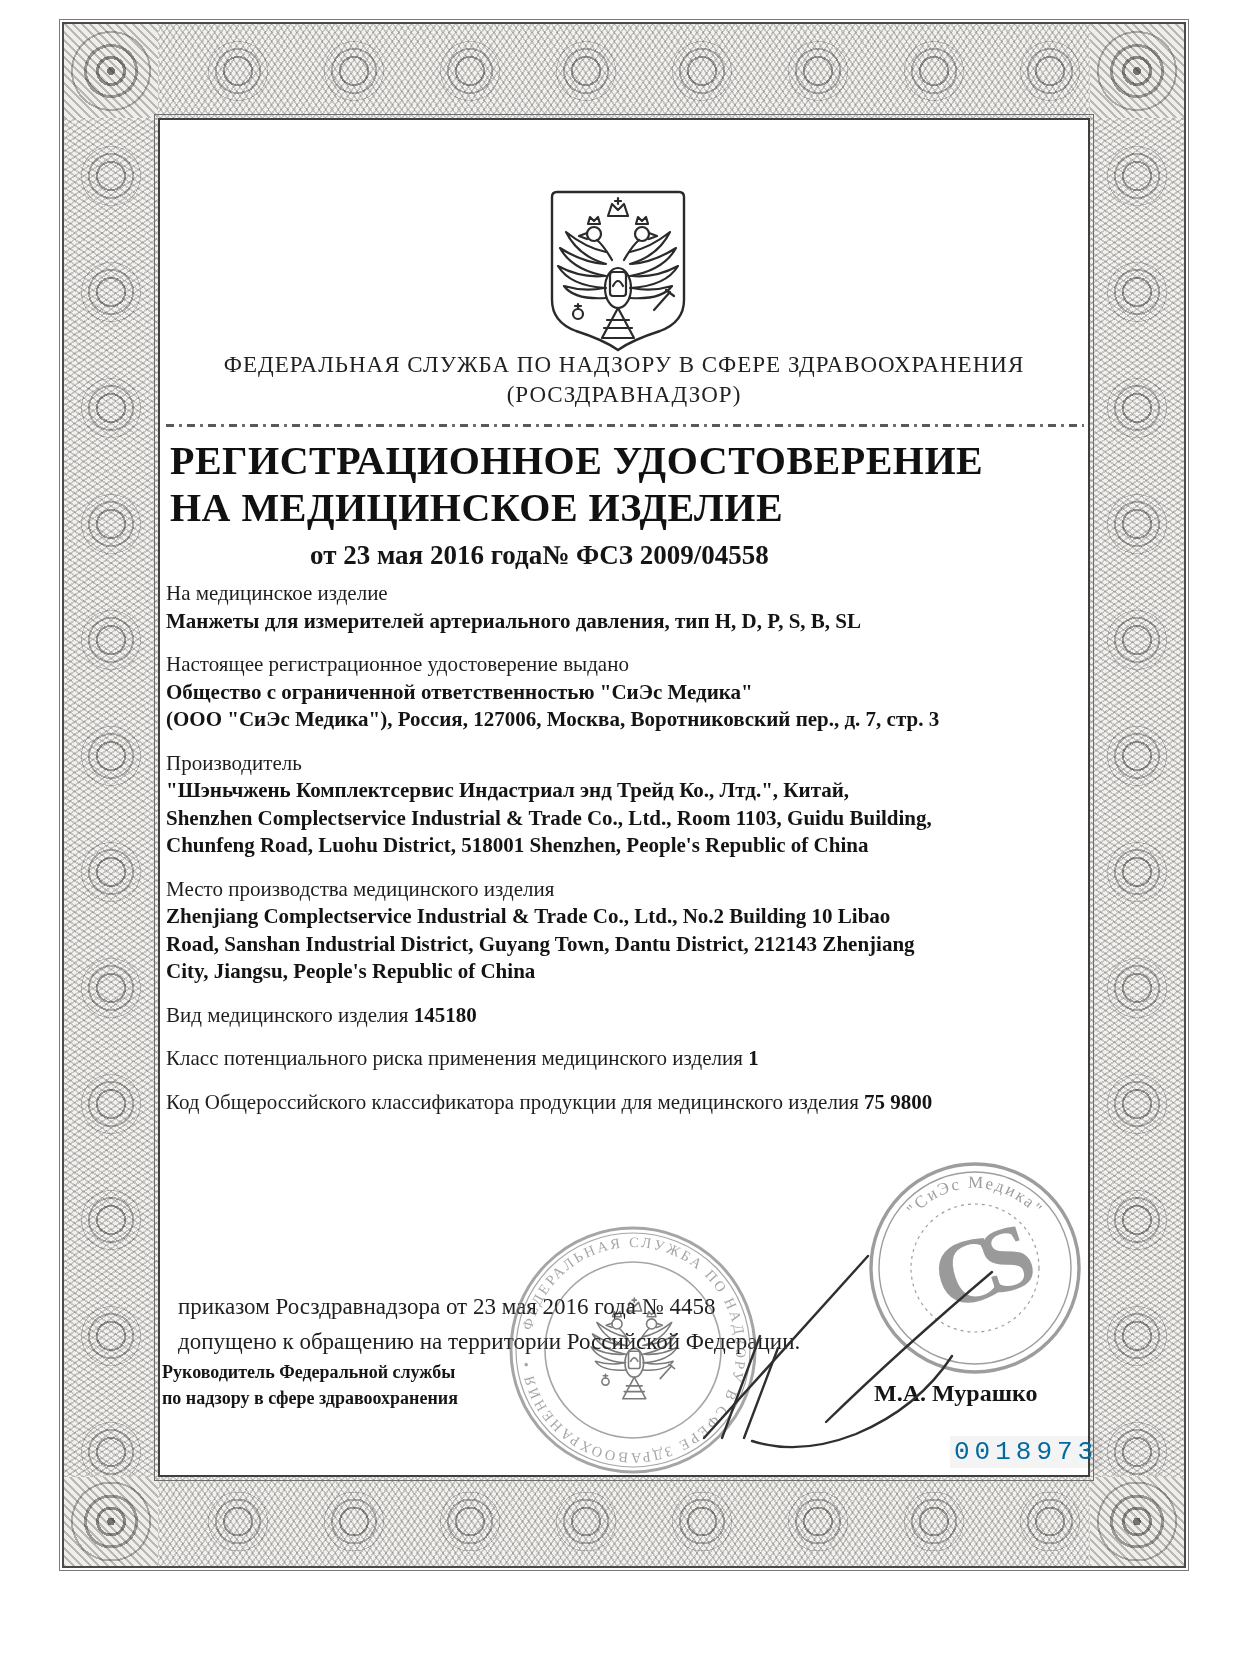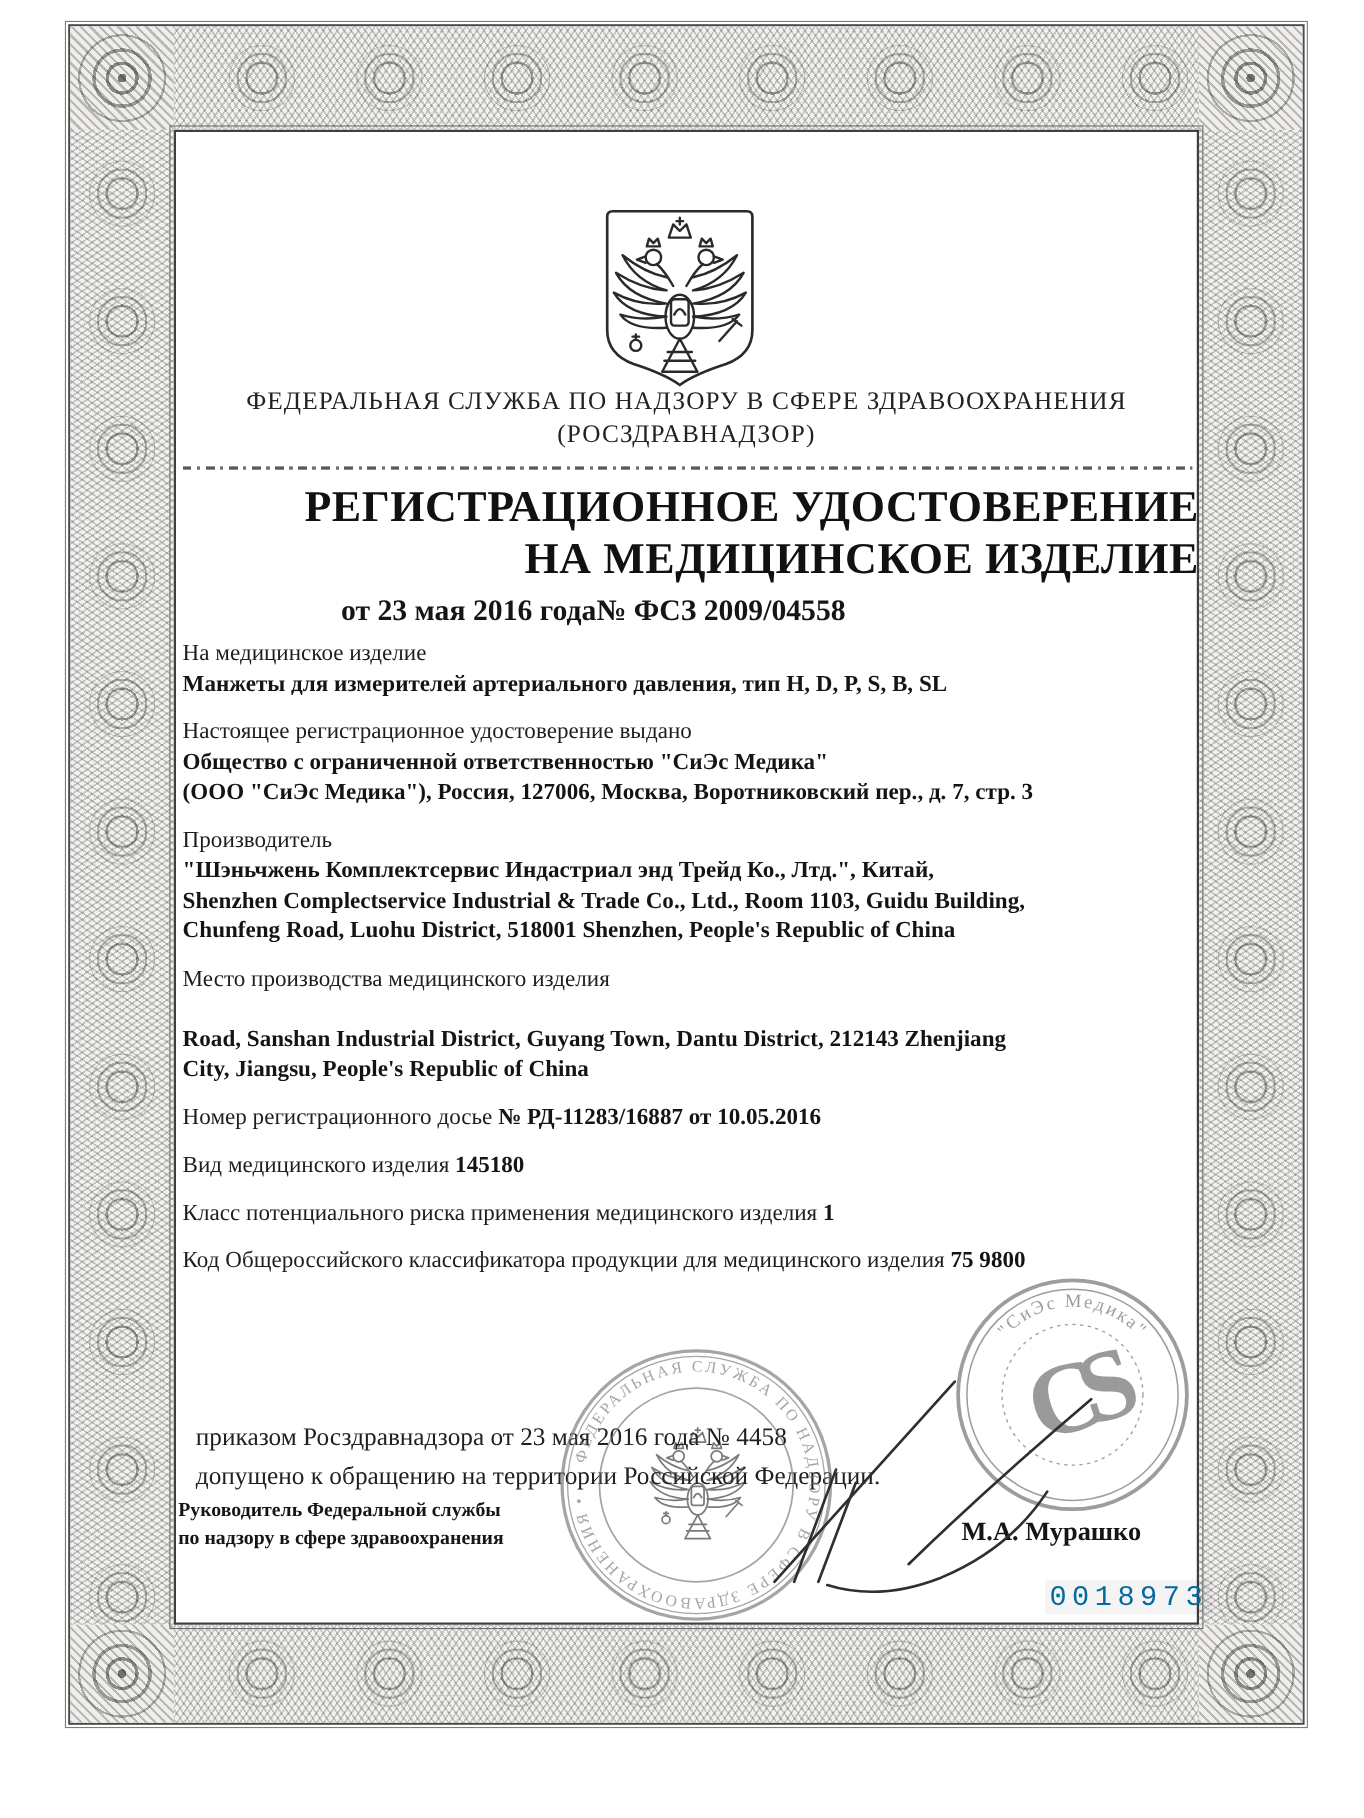--- a/index.html
+++ b/index.html
@@ -61,22 +61,22 @@
     position:absolute;left:158px;width:932px;top:350px;
     text-align:center;font-size:23px;line-height:1.32;letter-spacing:1px;color:#222;
   }
   .dashed-rule{
     position:absolute;left:166px;top:424px;width:918px;height:3px;
     background:repeating-linear-gradient(90deg,#3c3c3c 0 8px, rgba(0,0,0,0) 8px 13px, #555 13px 16px, rgba(0,0,0,0) 16px 21px);
     opacity:.85;
   }
   .doc-title{
     position:absolute;left:158px;width:932px;top:438px;
-    text-align:right;font-weight:700;font-size:40px;line-height:1.17;
-    letter-spacing:.5px;color:#111;
+    text-align:left;font-weight:700;font-size:40px;line-height:1.17;
+    letter-spacing:.5px;color:#111;padding-left:12px;
   }
   .doc-meta{
     position:absolute;left:310px;top:540px;
     display:inline-flex;
     font-weight:700;font-size:27px;color:#151515;white-space:nowrap;
   }
   
   .body-text{
     position:absolute;left:166px;top:580px;width:926px;
     font-size:21px;line-height:1.31;color:#1d1d1d;
@@ -150,26 +150,23 @@
       <span class="b">(ООО "СиЭс Медика"), Россия, 127006, Москва, Воротниковский пер., д. 7, стр. 3</span>
     </p>
     <p>
       <span>Производитель</span><br>
       <span class="b">"Шэньчжень Комплектсервис Индастриал энд Трейд Ко., Лтд.", Китай,</span><br>
       <span class="b">Shenzhen Complectservice Industrial &amp; Trade Co., Ltd., Room 1103, Guidu Building,</span><br>
       <span class="b">Chunfeng Road, Luohu District, 518001 Shenzhen, People's Republic of China</span>
     </p>
     <p>
       <span>Место производства медицинского изделия</span><br>
-      <br>
+      <span class="b">Zhenjiang Complectservice Industrial &amp; Trade Co., Ltd., No.2 Building 10 Libao</span><br>
       <span class="b">Road, Sanshan Industrial District, Guyang Town, Dantu District, 212143 Zhenjiang</span><br>
       <span class="b">City, Jiangsu, People's Republic of China</span>
-    </p>
-    <p>
-      <span>Номер регистрационного досье </span><span class="b">№ РД-11283/16887 от 10.05.2016</span>
     </p>
     <p>
       <span>Вид медицинского изделия </span><span class="b">145180</span>
     </p>
     <p>
       <span>Класс потенциального риска применения медицинского изделия </span><span class="b">1</span>
     </p>
     <p>
       <span>Код Общероссийского классификатора продукции для медицинского изделия </span><span class="b">75 9800</span>
     </p>

